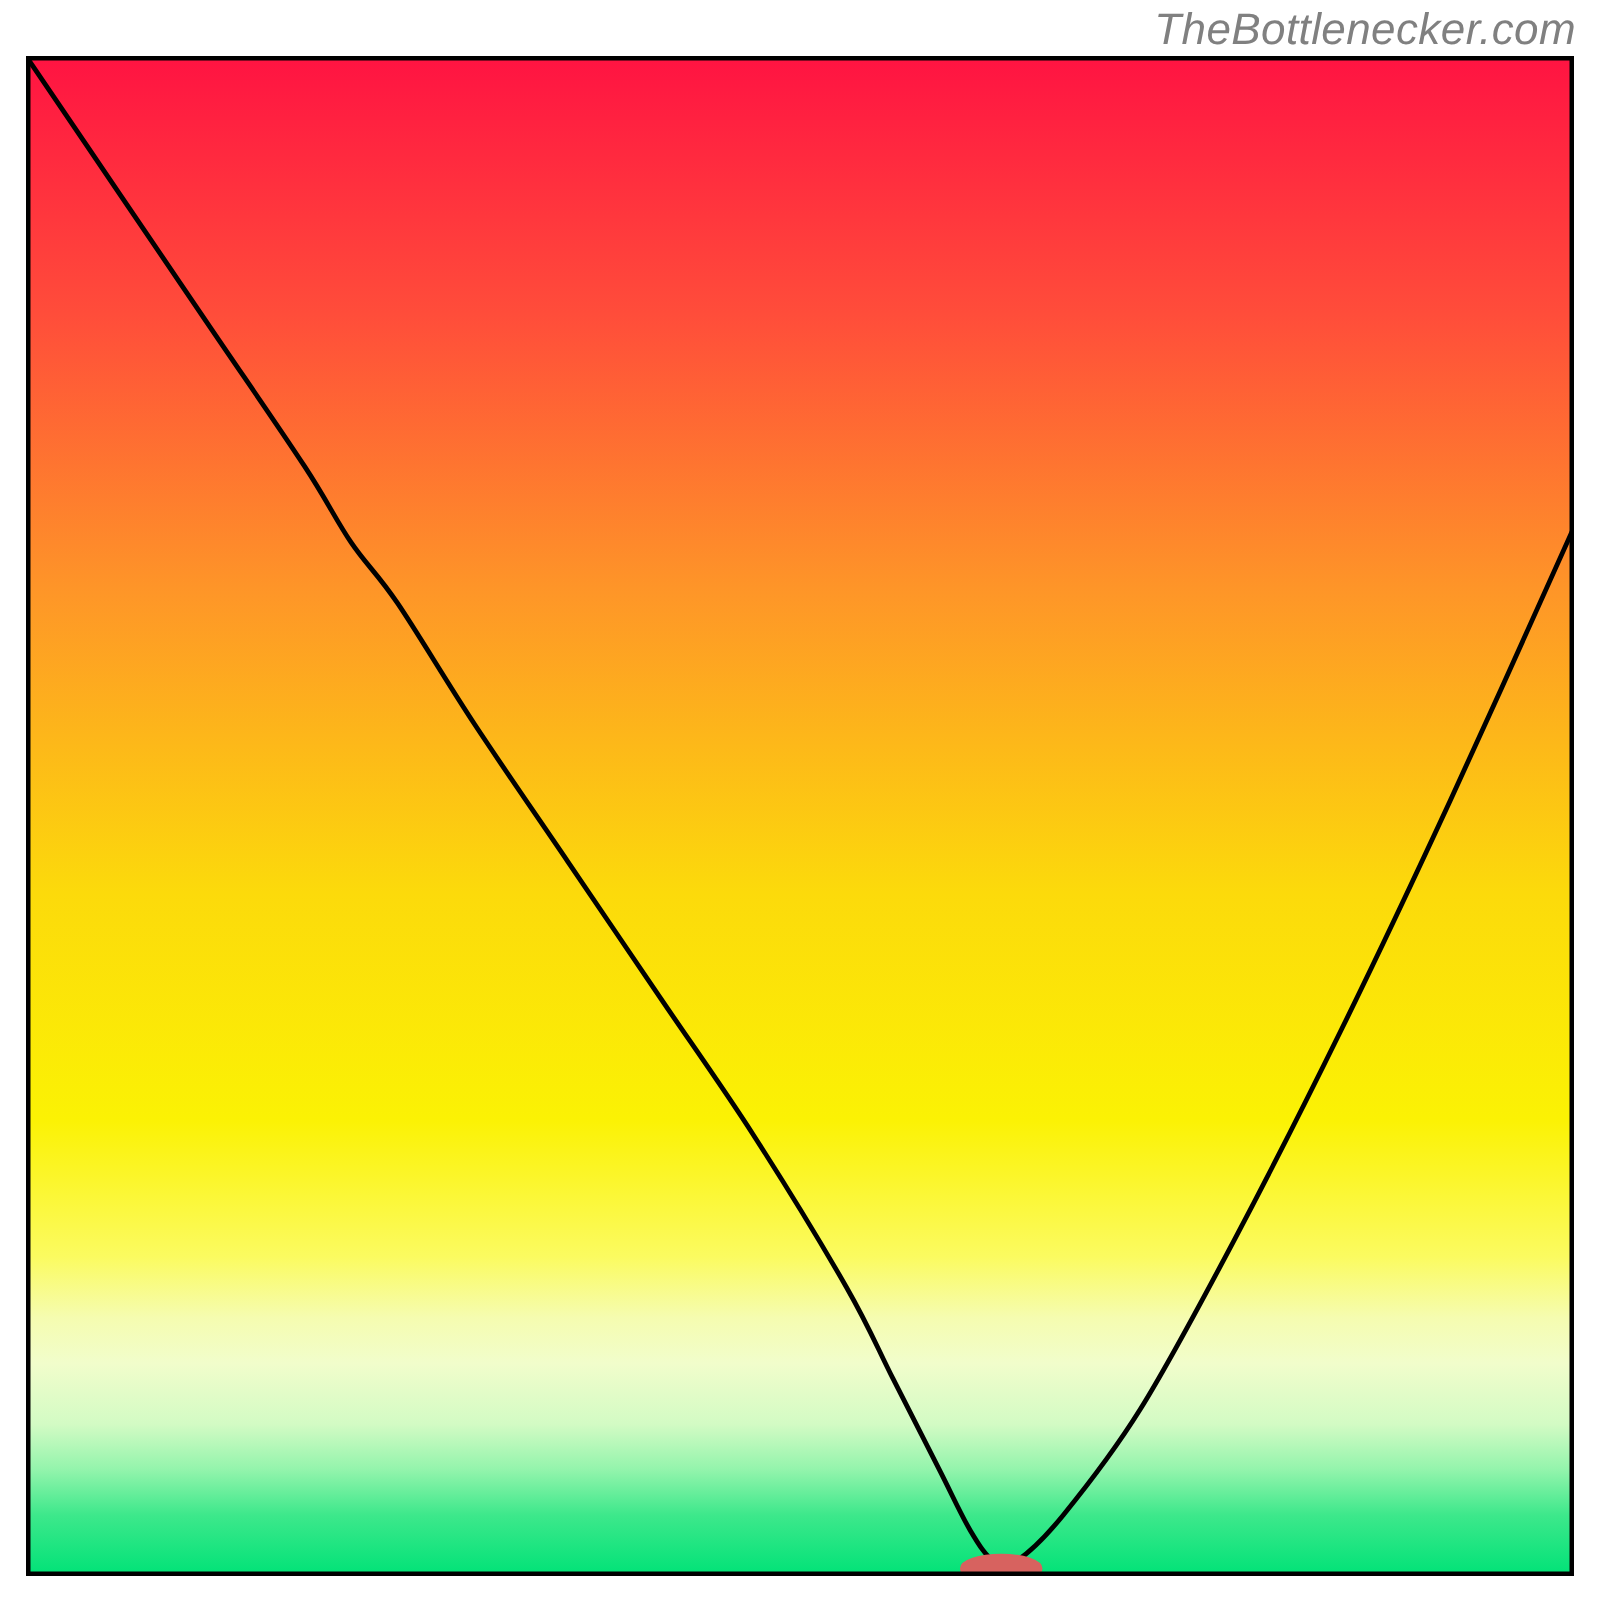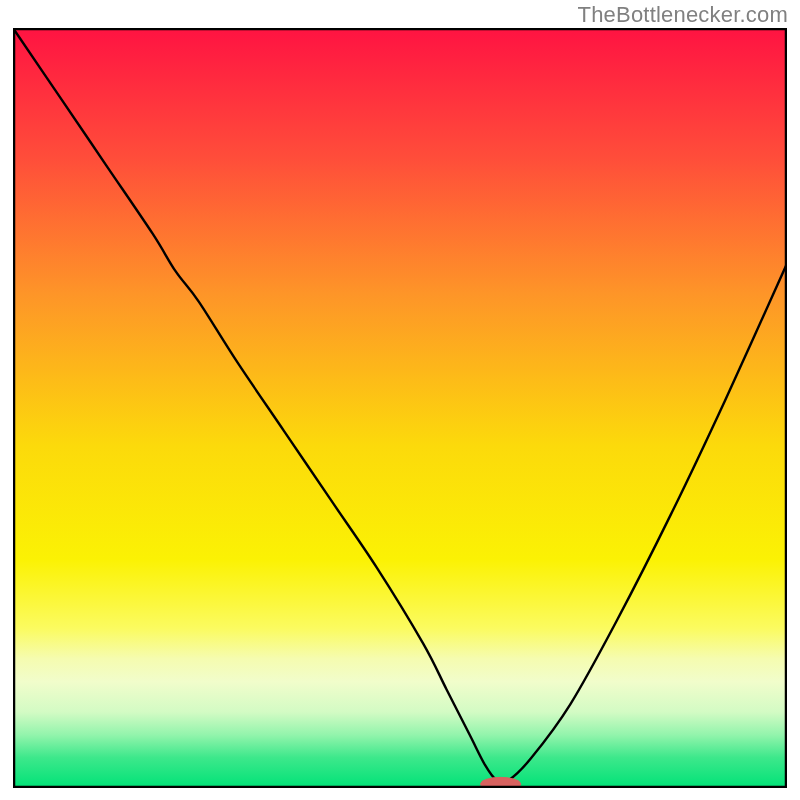--- a/index.html
+++ b/index.html
@@ -7,20 +7,21 @@
     padding: 0;
     width: 800px;
     height: 800px;
     background: #ffffff;
     overflow: hidden;
   }
   .container {
     position: relative;
     width: 800px;
     height: 592px;
+    font-style: italic;
   }
   .watermark {
     position: absolute;
     top: 2px;
     right: 12px;
     font-family: Arial, Helvetica, sans-serif;
     font-size: 22px;
     font-weight: 500;
     color: #808080;
     letter-spacing: 0.2px;

